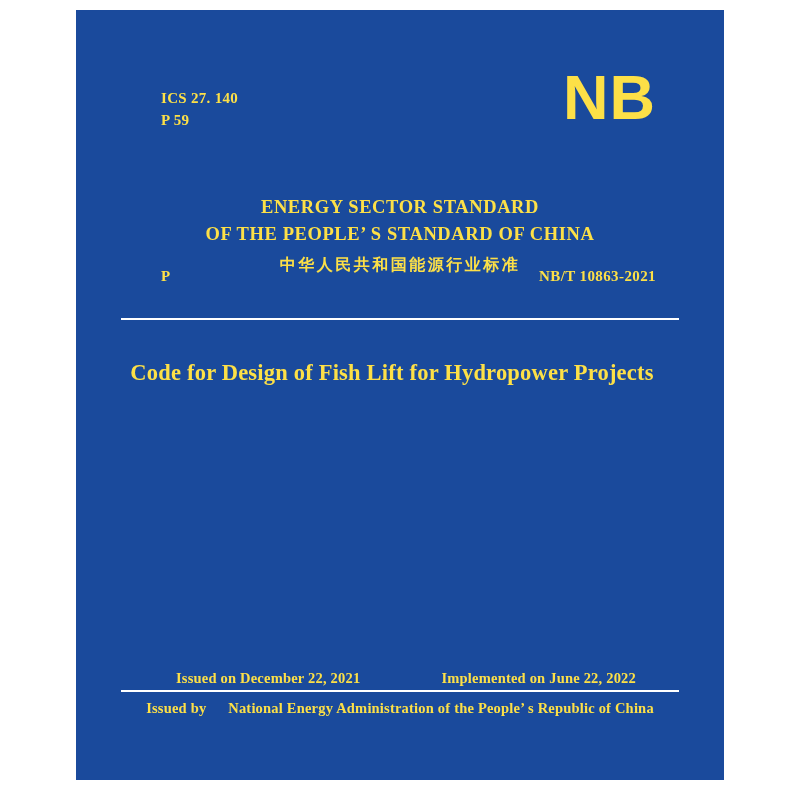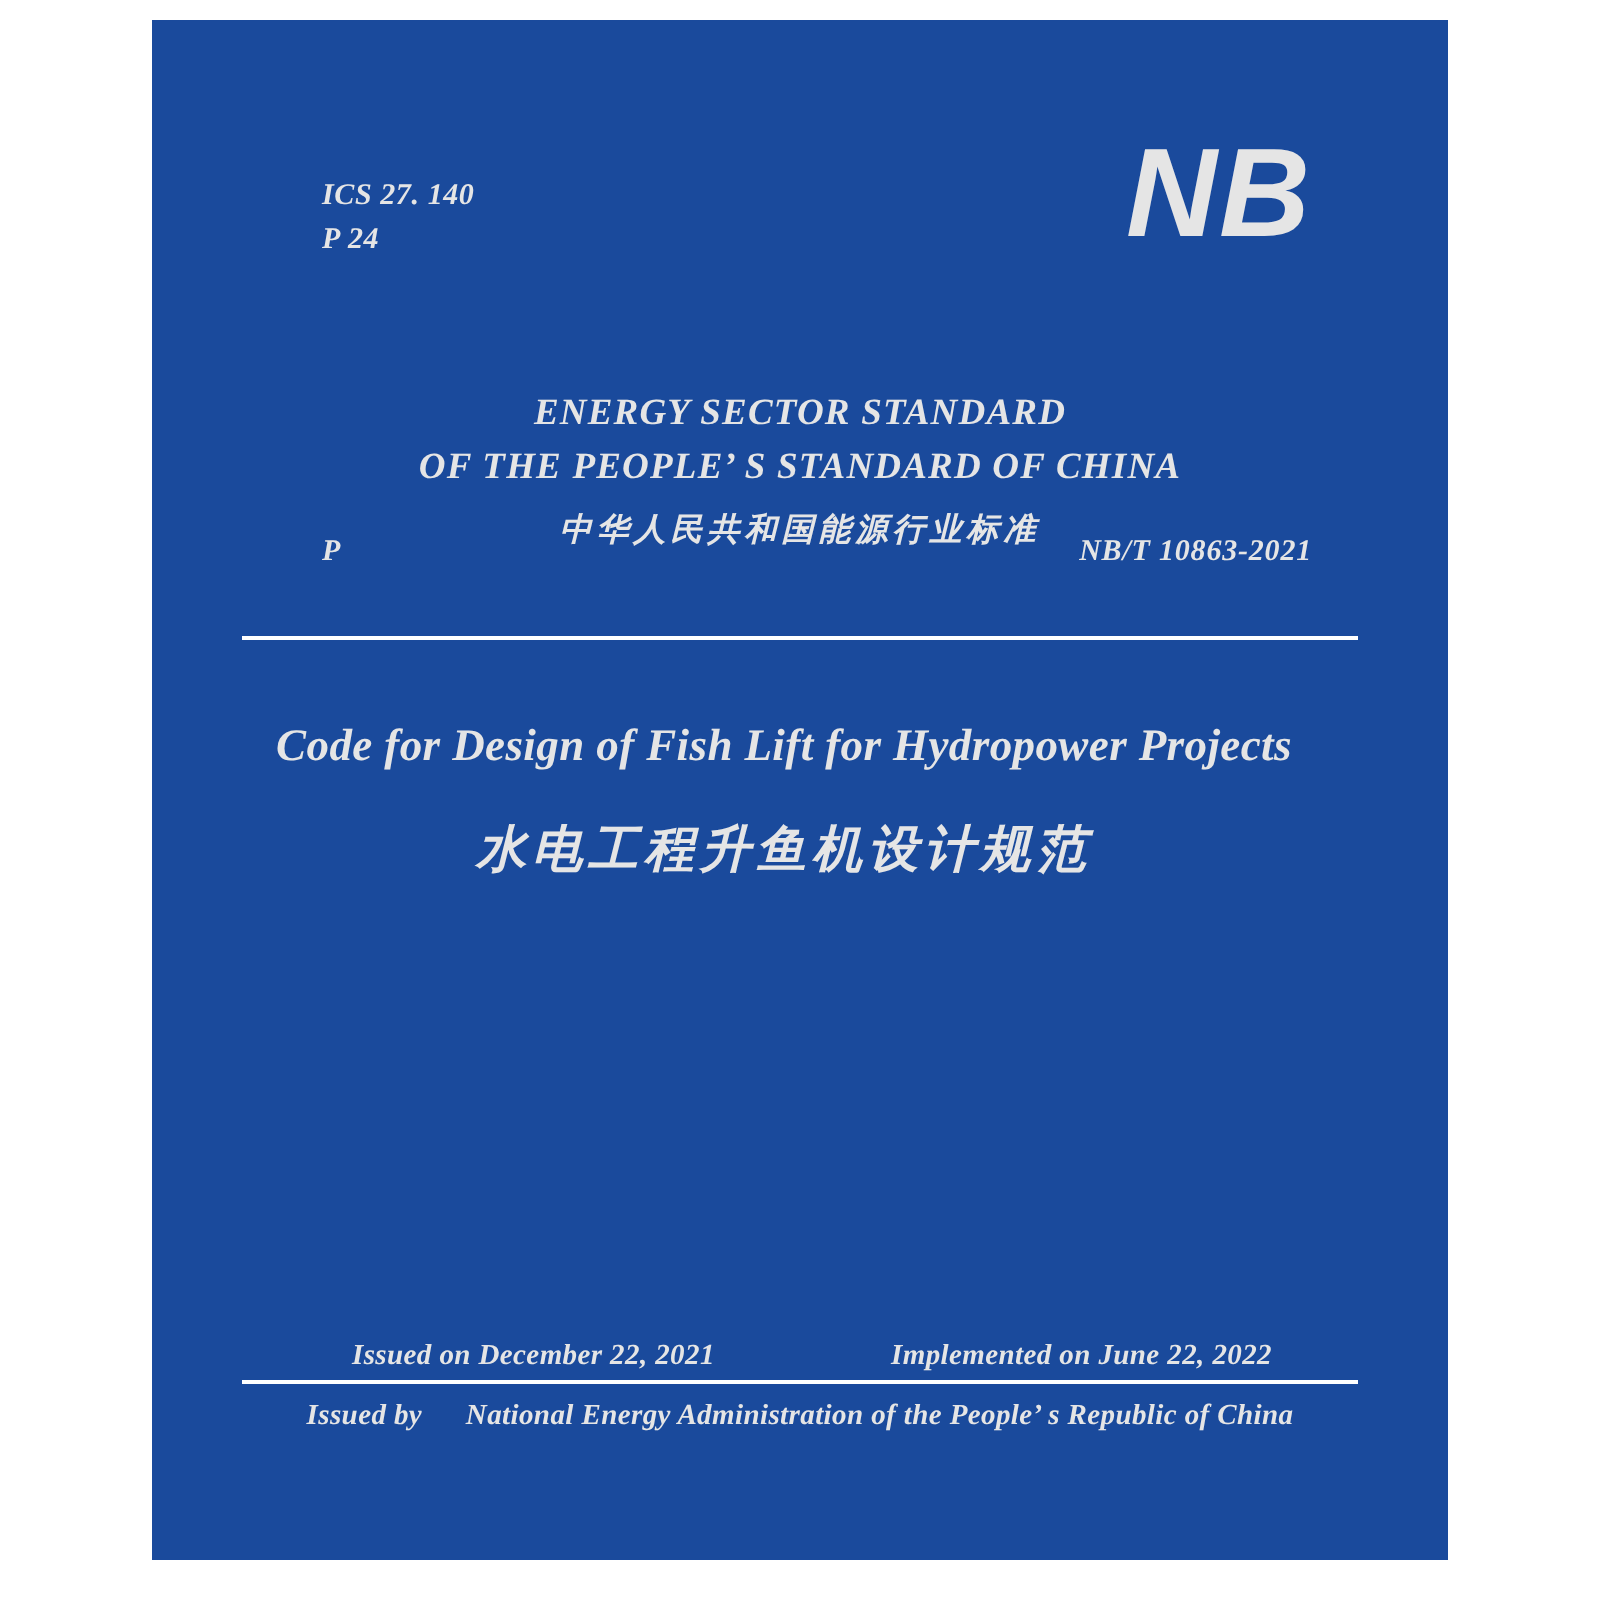--- a/index.html
+++ b/index.html
@@ -19,23 +19,22 @@
     background: #ffffff;
     overflow: hidden;
   }
   .cover {
     position: absolute;
     left: 76px;
     top: 10px;
     width: 648px;
     height: 770px;
     background: #1a4a9c;
-    color: #e5e5e5;
+    color: #fde047;
     box-sizing: border-box;
-    font-style: italic;
   }
 
   
   .ics-block {
     position: absolute;
     left: 85px;
     top: 78px;
     font-family: "Liberation Serif", serif;
     font-weight: bold;
     font-size: 15px;
@@ -150,41 +149,40 @@
   }
 </style>
 </head>
 <body>
 
 <div class="page">
   <div class="cover">
 
     <div class="ics-block">
       <div>ICS 27. 140</div>
-      <div>P 24</div>
+      <div>P 59</div>
     </div>
 
     <div class="nb-logo">NB</div>
 
     <div class="title-block">
       <div class="std-en1">ENERGY SECTOR STANDARD</div>
       <div class="std-en2">OF THE PEOPLE’ S STANDARD OF CHINA</div>
       <div class="std-cn">中华人民共和国能源行业标准</div>
     </div>
 
     <div class="code-row">
       <span>P</span>
       <span>NB/T 10863-2021</span>
     </div>
 
     <div class="rule rule-top"></div>
 
     <div class="main-title">
       <div class="main-en">Code for Design of Fish Lift for Hydropower Projects</div>
-      <div class="main-cn">水电工程升鱼机设计规范</div>
     </div>
 
     <div class="rule rule-bottom"></div>
 
     <div class="dates-row">
       <span>Issued on December 22, 2021</span>
       <span>Implemented on June 22, 2022</span>
     </div>
 
     <div class="issuer-row">

